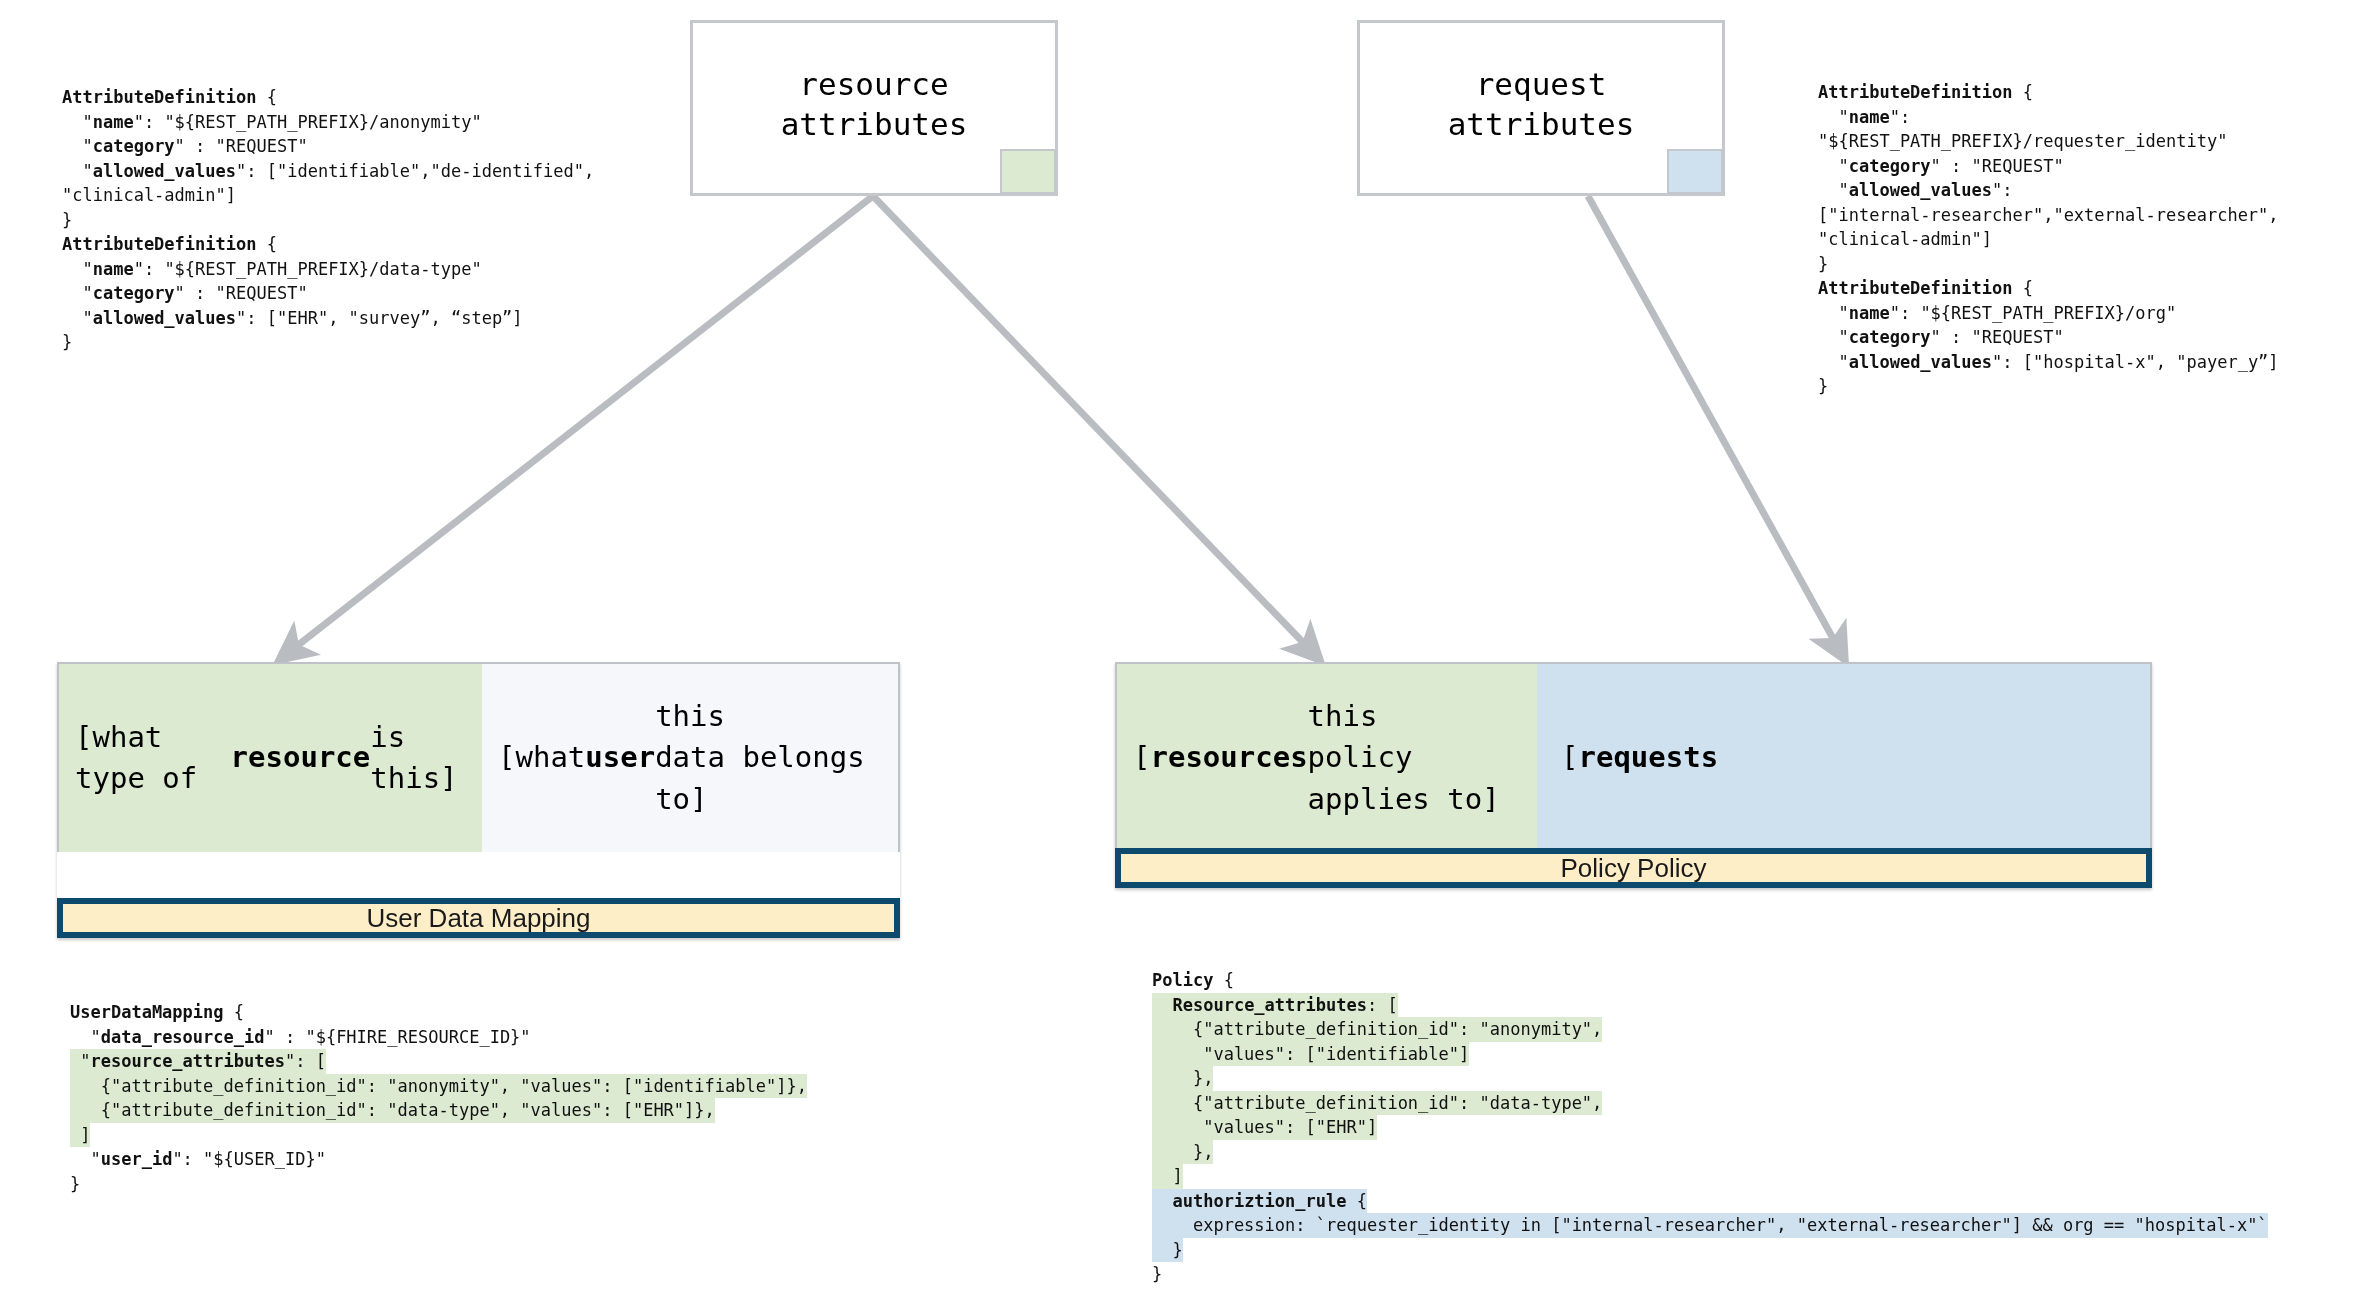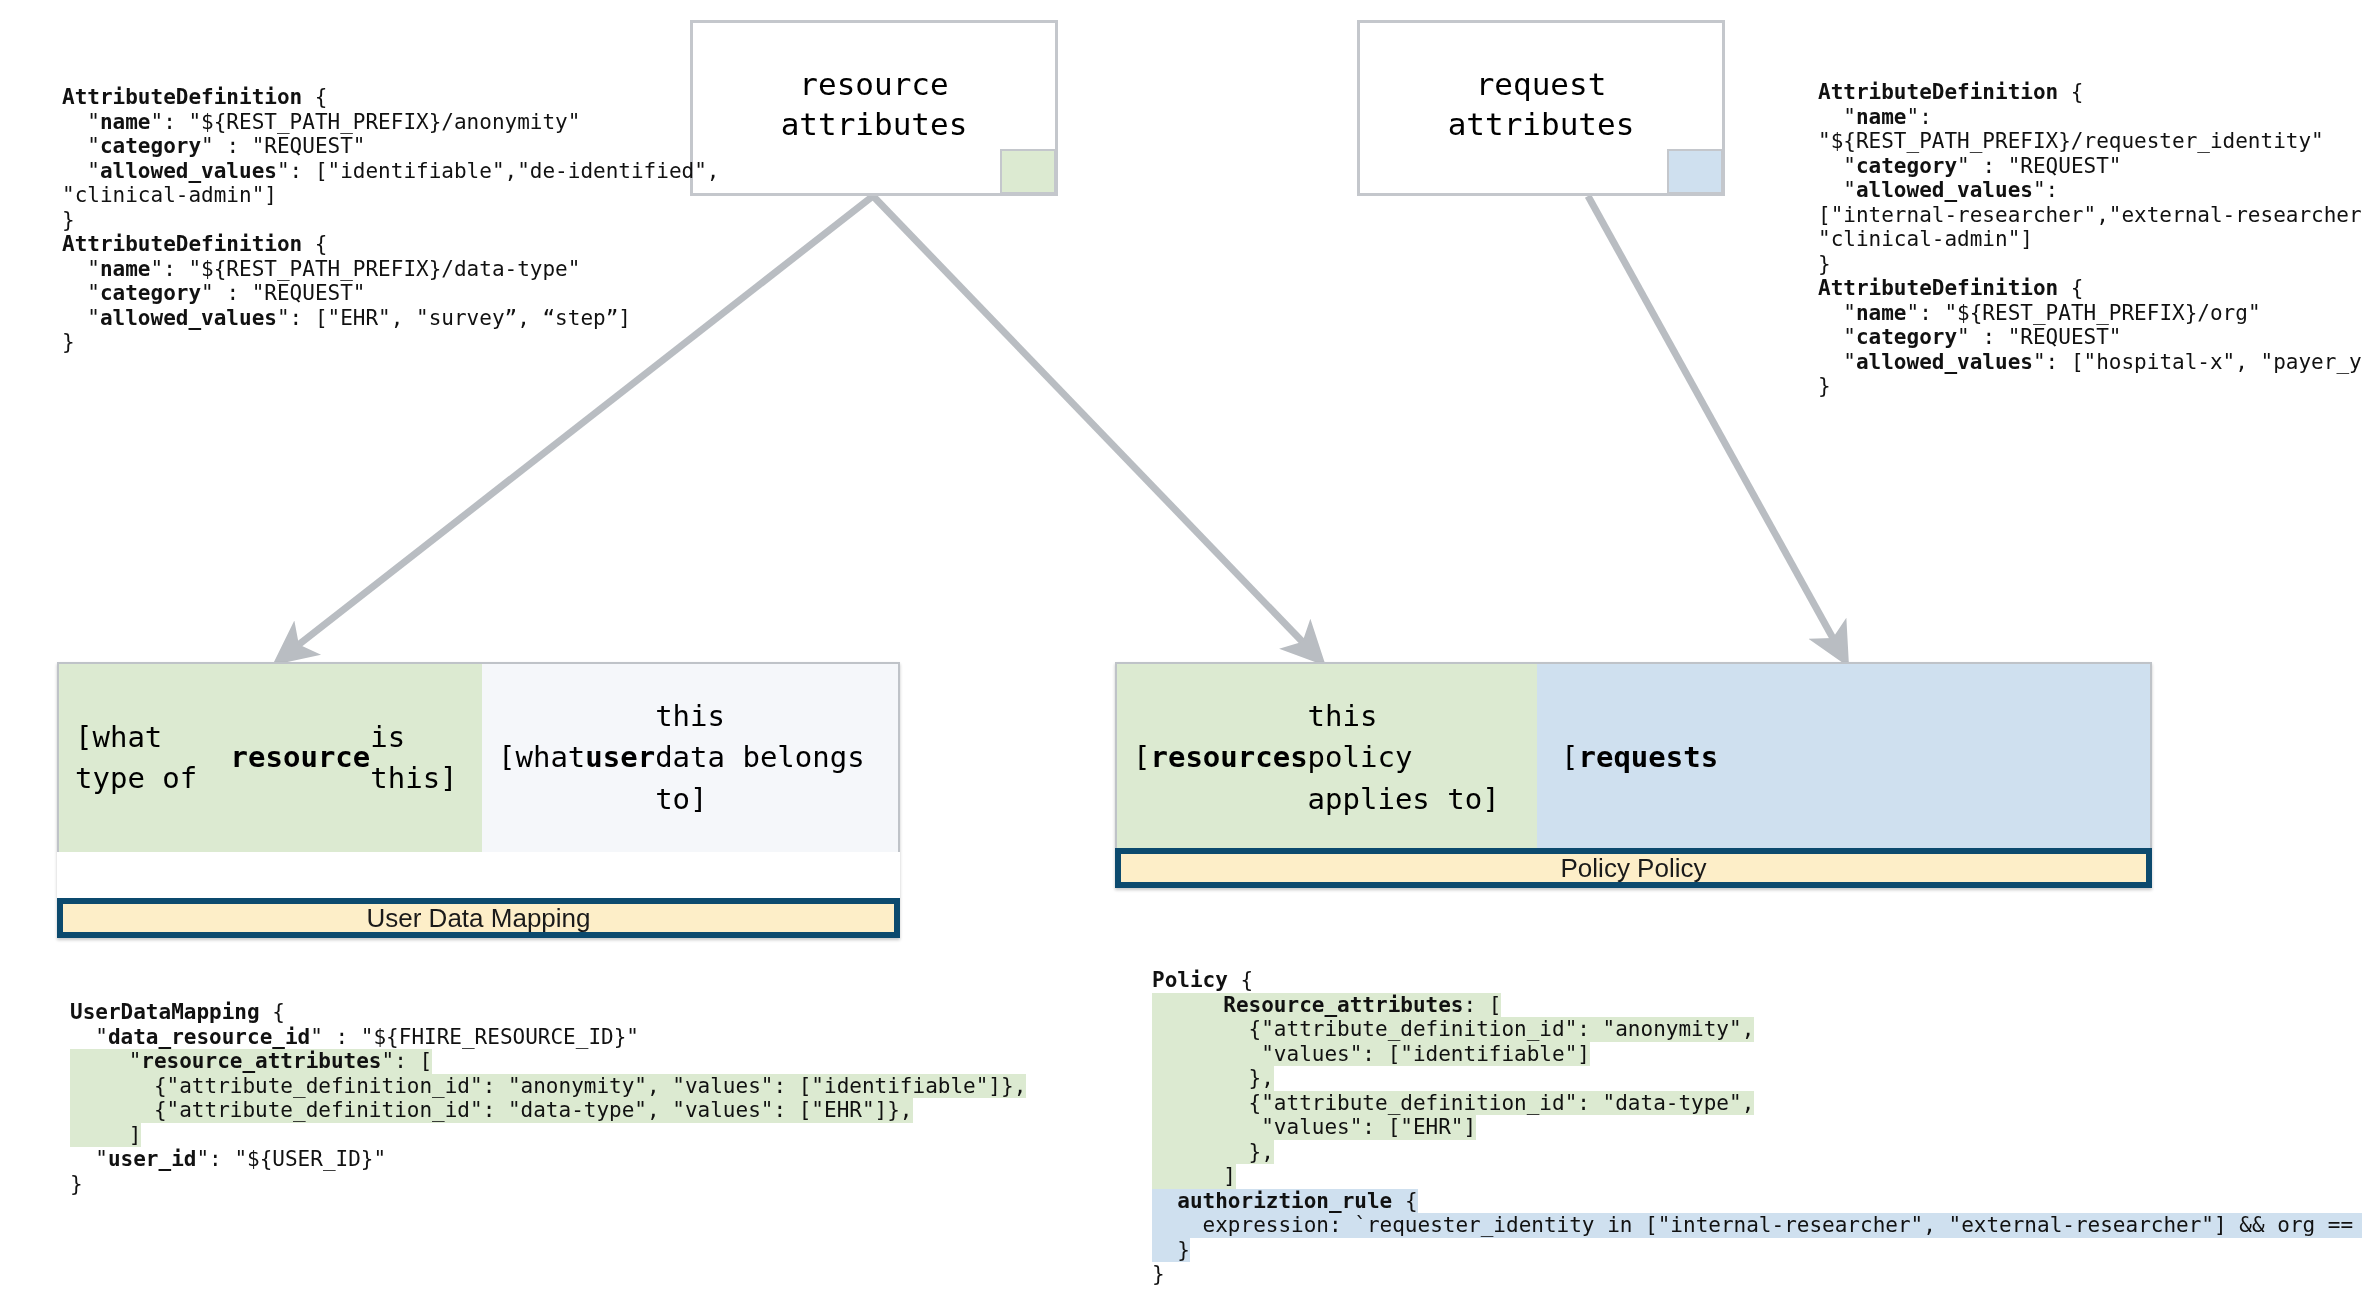--- a/index.html
+++ b/index.html
@@ -19,24 +19,24 @@
     position:absolute;left:0;right:0;top:42px;text-align:center;
     font-size:31px;line-height:1.28;color:#000;white-space:pre-line;
     font-family:"DejaVu Sans Mono", monospace;
   }
   .swatch{position:absolute;right:-1px;bottom:-1px;width:56px;height:45px;
           border:2px solid #c4c7cc;box-sizing:border-box;}
 
   
   .code{
     position:absolute;font-family:"DejaVu Sans Mono", monospace;
-    font-size:21px;line-height:24.5px;color:#111;white-space:pre;
+    font-size:17px;line-height:24.5px;color:#111;white-space:pre;
   }
   .code b{font-weight:bold;}
-  .hl-green{background:#dcead1;padding-left:46px;}
+  .hl-green{background:#dcead1;}
   .hl-blue{background:#cfe0ef;text-align:right;}
 
   
   .entity{position:absolute;box-sizing:border-box;
      box-shadow:0 2px 3px rgba(0,0,0,0.22);}
   .entity .body{position:absolute;left:0;right:0;top:0;display:flex;
      border:2px solid #bfc3c8;border-bottom:none;box-sizing:border-box;}
   .entity .cell{display:flex;align-items:center;box-sizing:border-box;
      font-family:"DejaVu Sans Mono", monospace;font-size:29px;line-height:1.42;
      color:#000;padding:0 16px;white-space:pre-line;}

